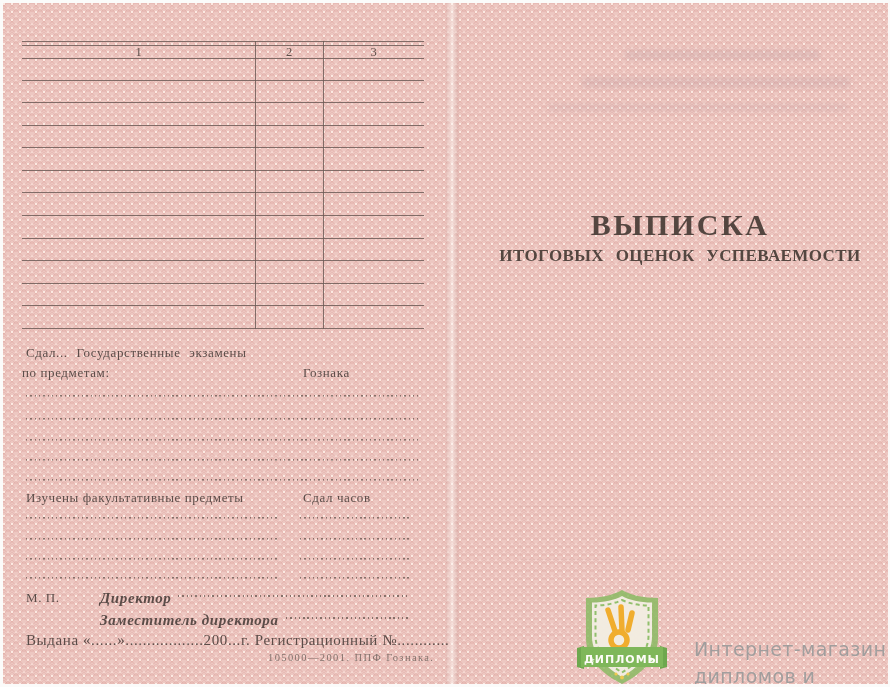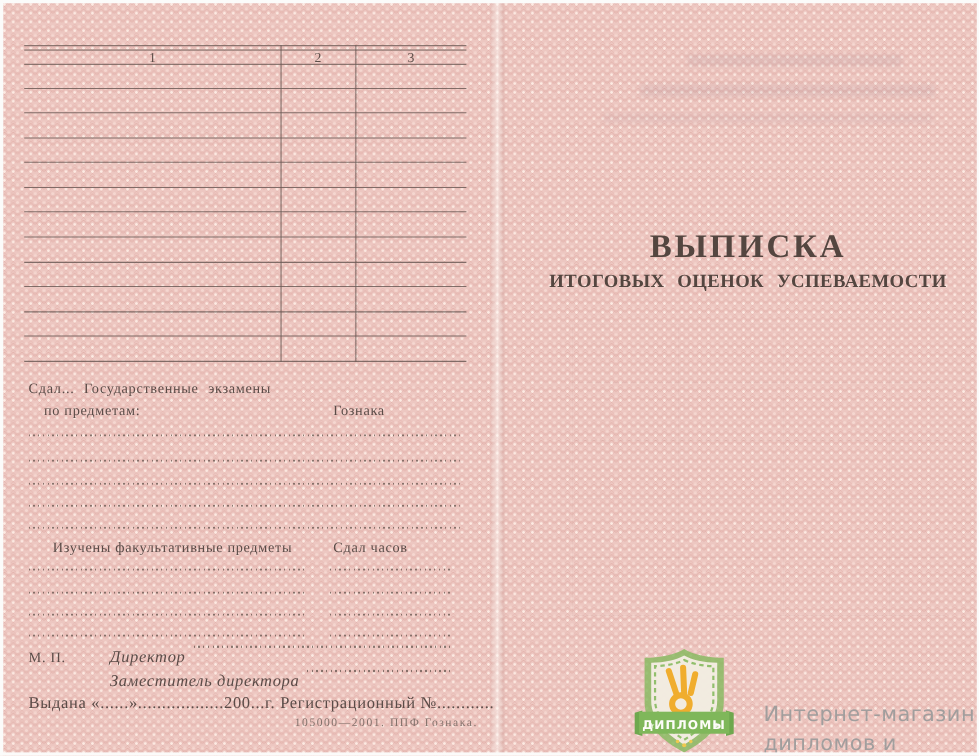--- a/index.html
+++ b/index.html
@@ -31,21 +31,21 @@
   .rule.v{top:0;width:1px;height:288px;}
   .gtable .hdr{position:absolute;top:4px;font-size:12.5px;color:#5d4e49;text-align:center;}
   .rows{position:absolute;left:0;top:17px;width:402px;height:271px;display:flex;flex-direction:column;}
   .trow{flex:1;border-bottom:1px solid rgba(109,92,87,.85);}
   
   .dot{position:absolute;height:2px;opacity:.8;
     background-image:repeating-linear-gradient(90deg,#6d5c55 0,#6d5c55 1.3px,transparent 1.3px,transparent 4.3px);
     background-position:0 bottom;background-repeat:repeat-x;background-size:auto 1.6px;}
   .txt{position:absolute;font-size:13px;letter-spacing:.6px;}
   .txt.sp{word-spacing:5px;}
-  .sigrow{position:absolute;display:flex;align-items:flex-start;}
+  .sigrow{position:absolute;display:flex;align-items:center;font-weight:bold;}
   .sigrow .lbl{font-style:italic;font-size:15px;letter-spacing:.6px;white-space:nowrap;}
   .leader{flex:1;height:2px;margin-left:7px;transform:translateY(-3px);opacity:.8;
     background-image:repeating-linear-gradient(90deg,#6d5c55 0,#6d5c55 1.3px,transparent 1.3px,transparent 4.3px);}
   .printcode{position:absolute;left:268px;top:652px;font-size:10.5px;letter-spacing:1.4px;color:#83726c;}
   
   .titleblock{position:absolute;left:470px;top:208px;width:420px;text-align:center;color:#544640;}
   .title{font-size:30px;font-weight:bold;letter-spacing:2.5px;}
   .subtitle{font-size:17px;font-weight:bold;letter-spacing:.4px;word-spacing:7px;margin-top:4px;}
   .ghost{position:absolute;background:rgba(128,110,128,.10);filter:blur(2.5px);border-radius:3px;}
   .ghostgrid{position:absolute;left:520px;top:295px;width:340px;height:265px;opacity:.5;
@@ -83,29 +83,29 @@
       <div class="trow"></div>
       <div class="trow"></div>
       <div class="trow"></div>
       <div class="trow"></div>
     </div>
     <div class="rule v" style="left:233px;"></div>
     <div class="rule v" style="left:301px;"></div>
   </div>
 
   <div class="txt sp" style="left:26px;top:345px;">Сдал... Государственные экзамены</div>
-  <div class="txt" style="left:40px;top:365px;">по предметам:</div>
+  <div class="txt" style="left:22px;top:365px;">по предметам:</div>
   <div class="txt" style="left:303px;top:365px;">Гознака</div>
   <div class="dot" style="left:26px;top:395px;width:392px;"></div>
   <div class="dot" style="left:26px;top:418px;width:392px;"></div>
   <div class="dot" style="left:26px;top:439px;width:392px;"></div>
   <div class="dot" style="left:26px;top:459px;width:392px;"></div>
   <div class="dot" style="left:26px;top:479px;width:392px;"></div>
 
-  <div class="txt" style="left:26px;top:490px;margin-left:22px;">Изучены факультативные предметы</div>
+  <div class="txt" style="left:26px;top:490px;">Изучены факультативные предметы</div>
   <div class="txt" style="left:303px;top:490px;">Сдал часов</div>
   <div class="dot" style="left:26px;top:517px;width:251px;"></div>
   <div class="dot" style="left:300px;top:517px;width:110px;"></div>
   <div class="dot" style="left:26px;top:538px;width:251px;"></div>
   <div class="dot" style="left:300px;top:538px;width:110px;"></div>
   <div class="dot" style="left:26px;top:558px;width:251px;"></div>
   <div class="dot" style="left:300px;top:558px;width:110px;"></div>
   <div class="dot" style="left:26px;top:577px;width:251px;"></div>
   <div class="dot" style="left:300px;top:577px;width:110px;"></div>
 

